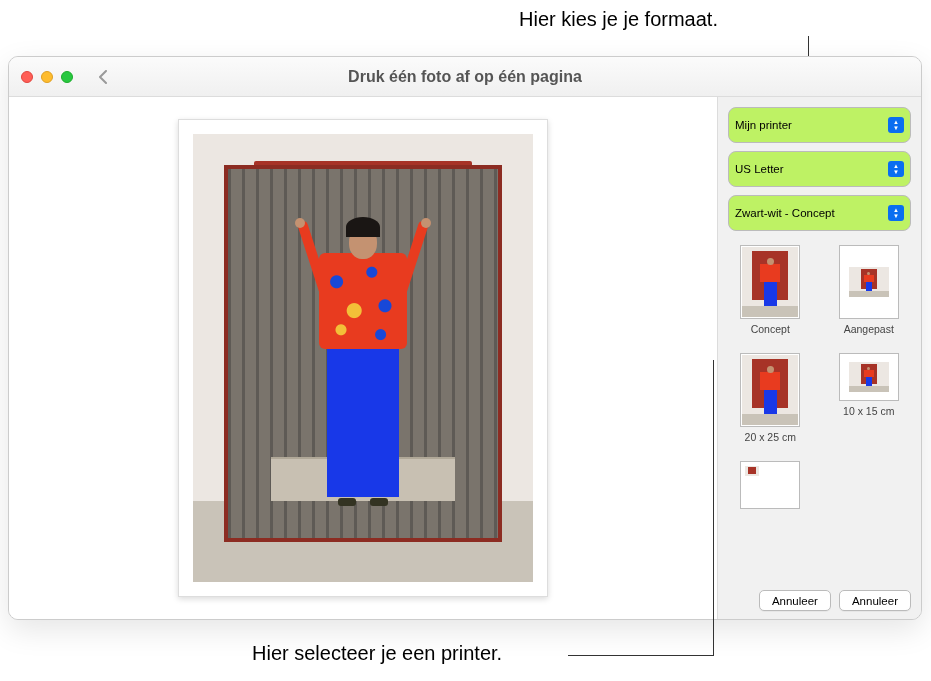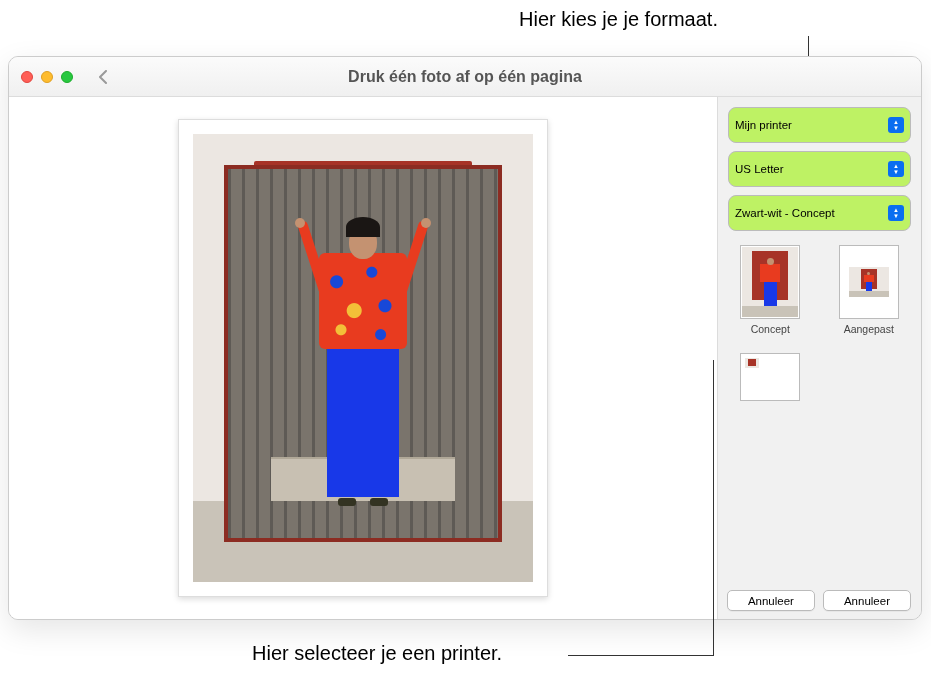--- a/index.html
+++ b/index.html
@@ -286,21 +286,21 @@
     text-align:center;
   }
   .btns {
     display:flex;
     justify-content:flex-end;
     gap:8px;
     margin-top:6px;
   }
   .btn {
     height:21px;
-    padding:0 20px;
+    padding:0 12px;
     font-size:11.5px;
     background:#fff;
     border:1px solid #bbb;
     border-radius:5px;
     display:flex; align-items:center;
     box-shadow:0 1px 0 rgba(0,0,0,0.04);
   }
 </style>
 </head>
 <body>
@@ -381,20 +381,44 @@
                 <div class="fl" style="height:20%"></div>
                 <div class="fr" style="left:30%;top:8%;width:40%;height:66%"></div>
                 <div class="sk" style="left:42%;bottom:20%;width:16%;height:36%"></div>
                 <div class="tp" style="left:38%;bottom:50%;width:24%;height:24%"></div>
                 <div class="hd" style="left:46%;bottom:72%;width:8%;height:12%"></div>
               </div>
             </div>
             <div class="lbl">Aangepast</div>
           </div>
           <div class="fmt">
+            <div class="thumb">
+              <div class="th-img" style="width: 56px; height: 70px;">
+                <div class="fl" style="height:16%"></div>
+                <div class="fr" style="left:18%;top:6%;width:64%;height:70%"></div>
+                <div class="sk" style="left:38%;bottom:16%;width:24%;height:40%"></div>
+                <div class="tp" style="left:32%;bottom:50%;width:36%;height:26%"></div>
+                <div class="hd" style="left:44%;bottom:74%;width:12%;height:10%"></div>
+              </div>
+            </div>
+            <div class="lbl">20 x 25 cm</div>
+          </div>
+          <div class="fmt">
+            <div class="thumb landscape">
+              <div class="th-img" style="width: 40px; height: 30px;">
+                <div class="fl" style="height:20%"></div>
+                <div class="fr" style="left:30%;top:8%;width:40%;height:66%"></div>
+                <div class="sk" style="left:42%;bottom:20%;width:16%;height:36%"></div>
+                <div class="tp" style="left:38%;bottom:50%;width:24%;height:24%"></div>
+                <div class="hd" style="left:46%;bottom:72%;width:8%;height:12%"></div>
+              </div>
+            </div>
+            <div class="lbl">10 x 15 cm</div>
+          </div>
+          <div class="fmt">
             <div class="thumb landscape">
               <div class="th-img" style="width: 14px; height: 10px; position: absolute; left: 4px; top: 4px;">
                 <div class="fr" style="left:20%;top:10%;width:60%;height:70%"></div>
               </div>
             </div>
           </div>
         </div>
 
       <div class="btns">
         <div class="btn">Annuleer</div>

